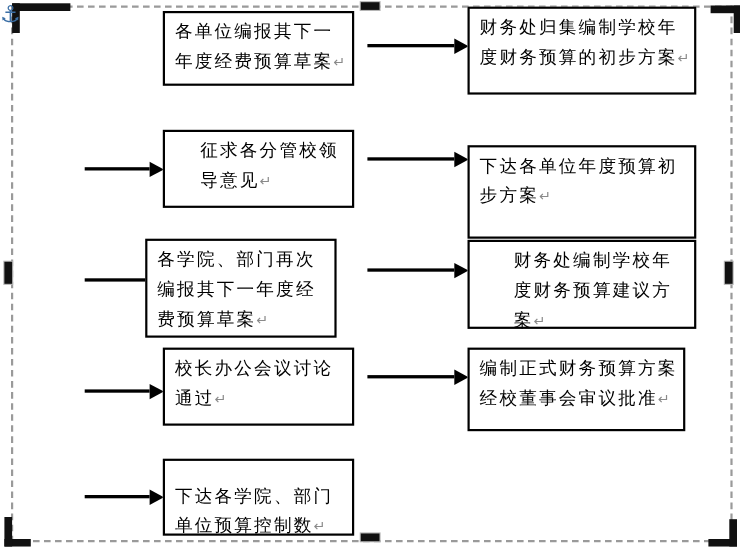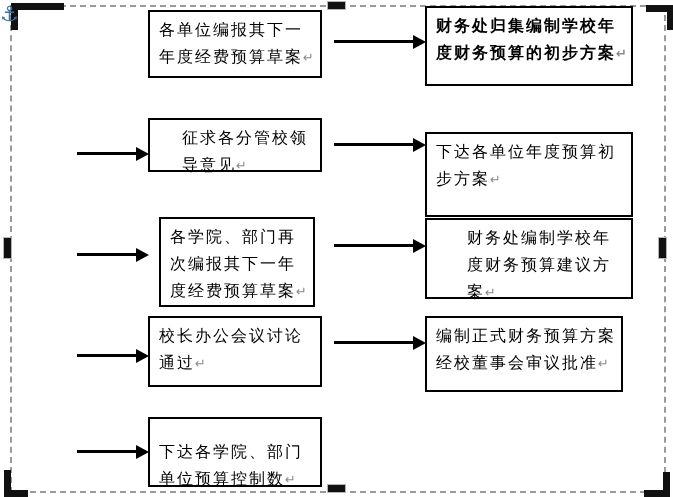--- a/index.html
+++ b/index.html
@@ -28,24 +28,24 @@
   }
   
   .fbox {
     position: absolute; background: #fff; border: 2px solid #000;
     box-sizing: border-box; color: #000;
     font-size: 16px; line-height: 27px; letter-spacing: 2px;
     padding: 4px 4px 4px 9px; word-break: break-all;
   }
   .ret { color: #8a8a8a; font-size: 13px; letter-spacing: 0; }
   .box-l1 { left: 148px; top: 10px;  width: 174px; height: 68px; }
-  .box-r1 { left: 425px; top: 6px;   width: 208px; height: 80px; font-weight: bold; }
-  .box-l2 { left: 148px; top: 118px; width: 174px; height: 54px; padding-left: 32px; }
+  .box-r1 { left: 425px; top: 6px;   width: 208px; height: 80px; }
+  .box-l2 { left: 148px; top: 118px; width: 174px; height: 71px; padding-left: 32px; }
   .box-r2 { left: 425px; top: 116px; width: 208px; height: 85px; margin-top: 16px; }
-  .box-l3 { left: 159px; top: 217px; width: 156px; height: 90px; }
+  .box-l3 { left: 132px; top: 217px; width: 174px; height: 90px; }
   .box-r3 { left: 425px; top: 218px; width: 208px; height: 81px; padding-left: 40px; }
   .box-l4 { left: 148px; top: 316px; width: 174px; height: 71px; }
   .box-r4 { left: 425px; top: 316px; width: 198px; height: 76px; }
   .box-l5 { left: 148px; top: 417px; width: 174px; height: 70px; padding-top: 19px; }
   
   .arrow { position: absolute; height: 3px; background: #000; }
   .arrow::after {
     content: ""; position: absolute; right: -13px; top: -5px;
     width: 0; height: 0;
     border-top: 7px solid transparent; border-bottom: 7px solid transparent;

